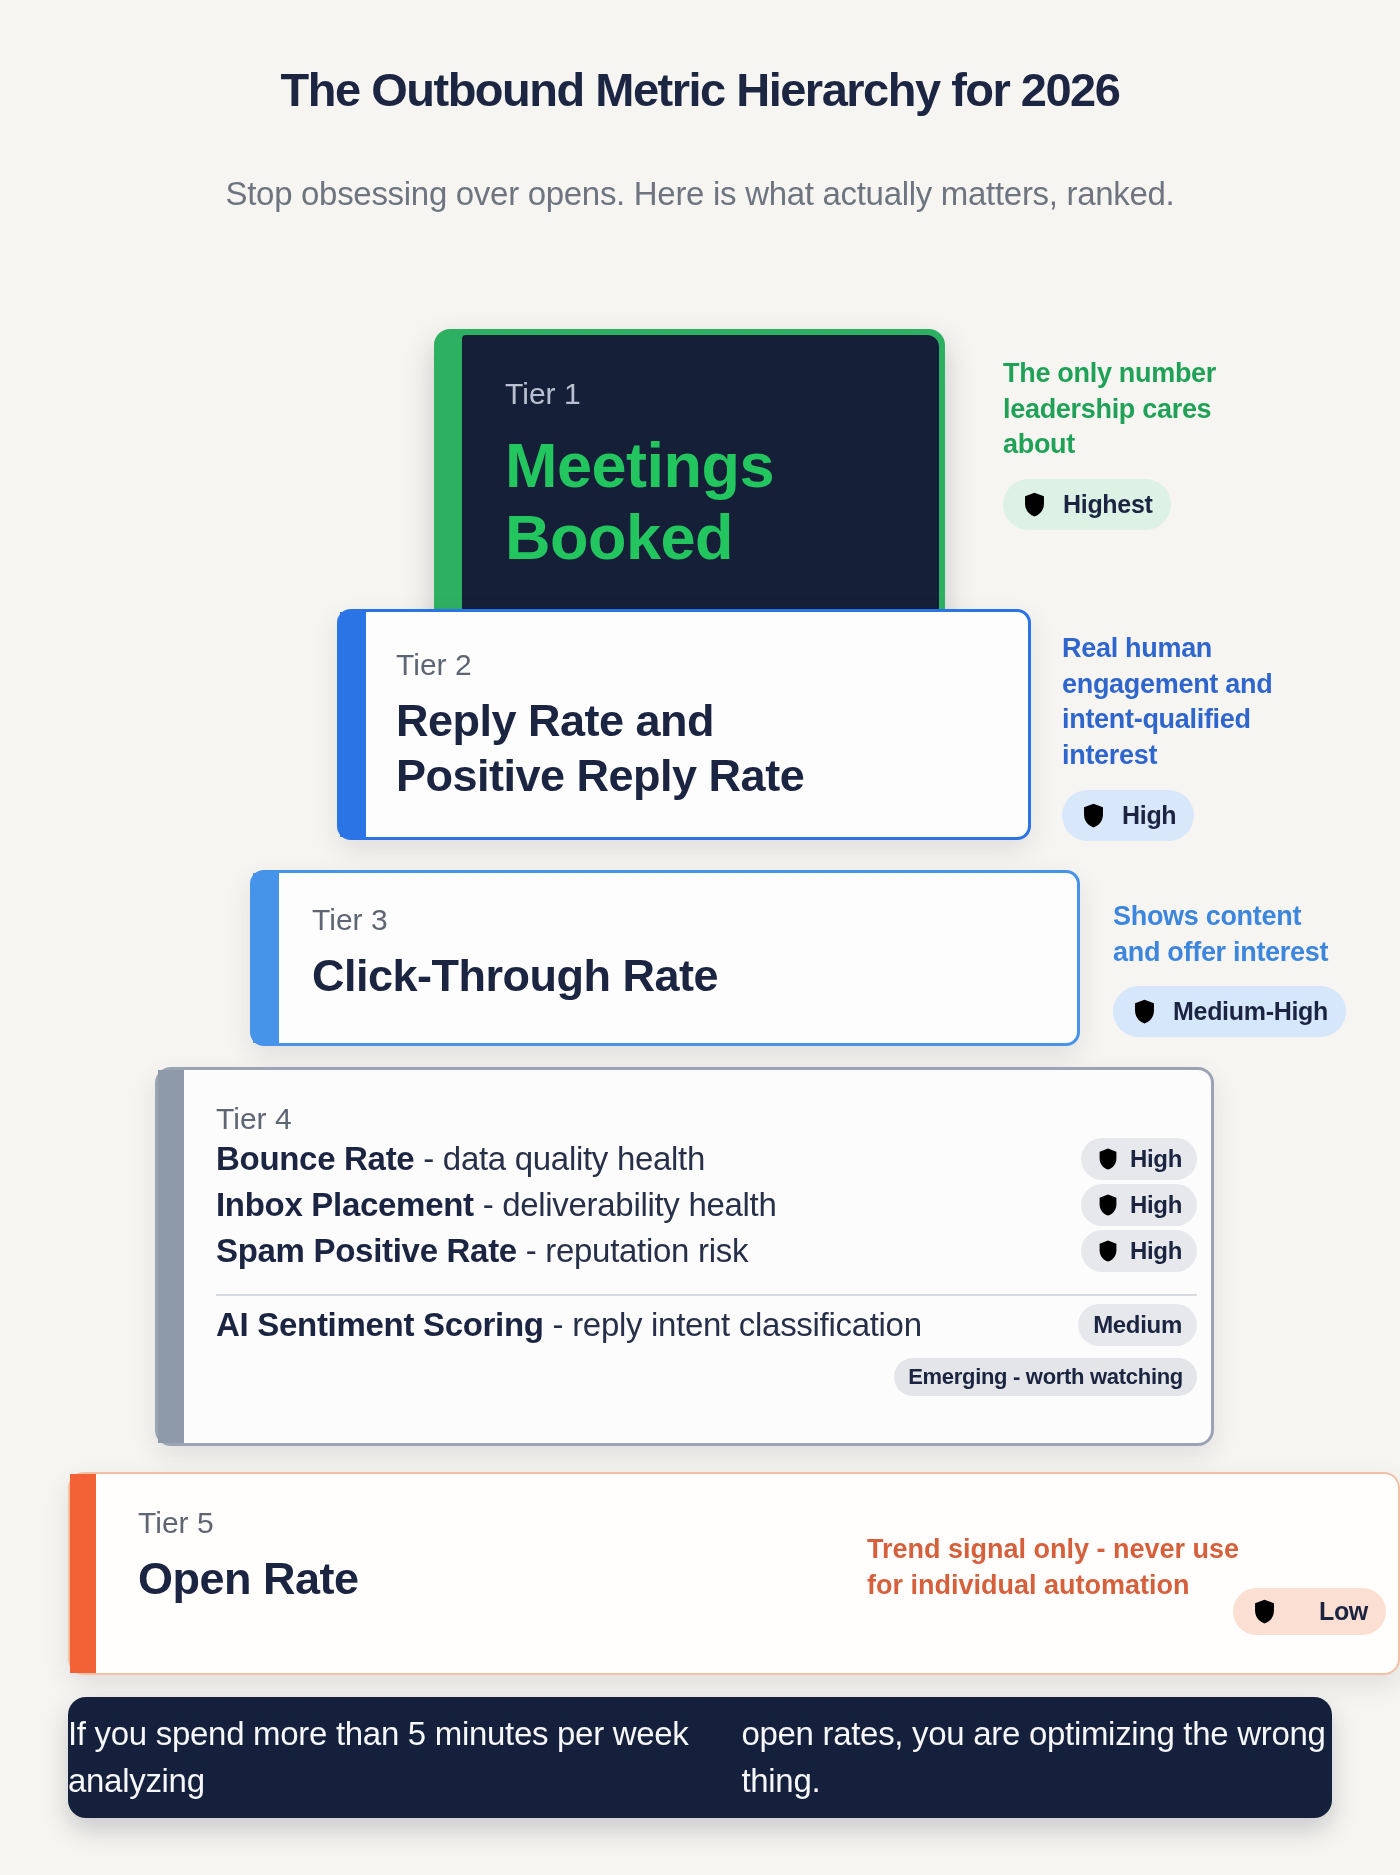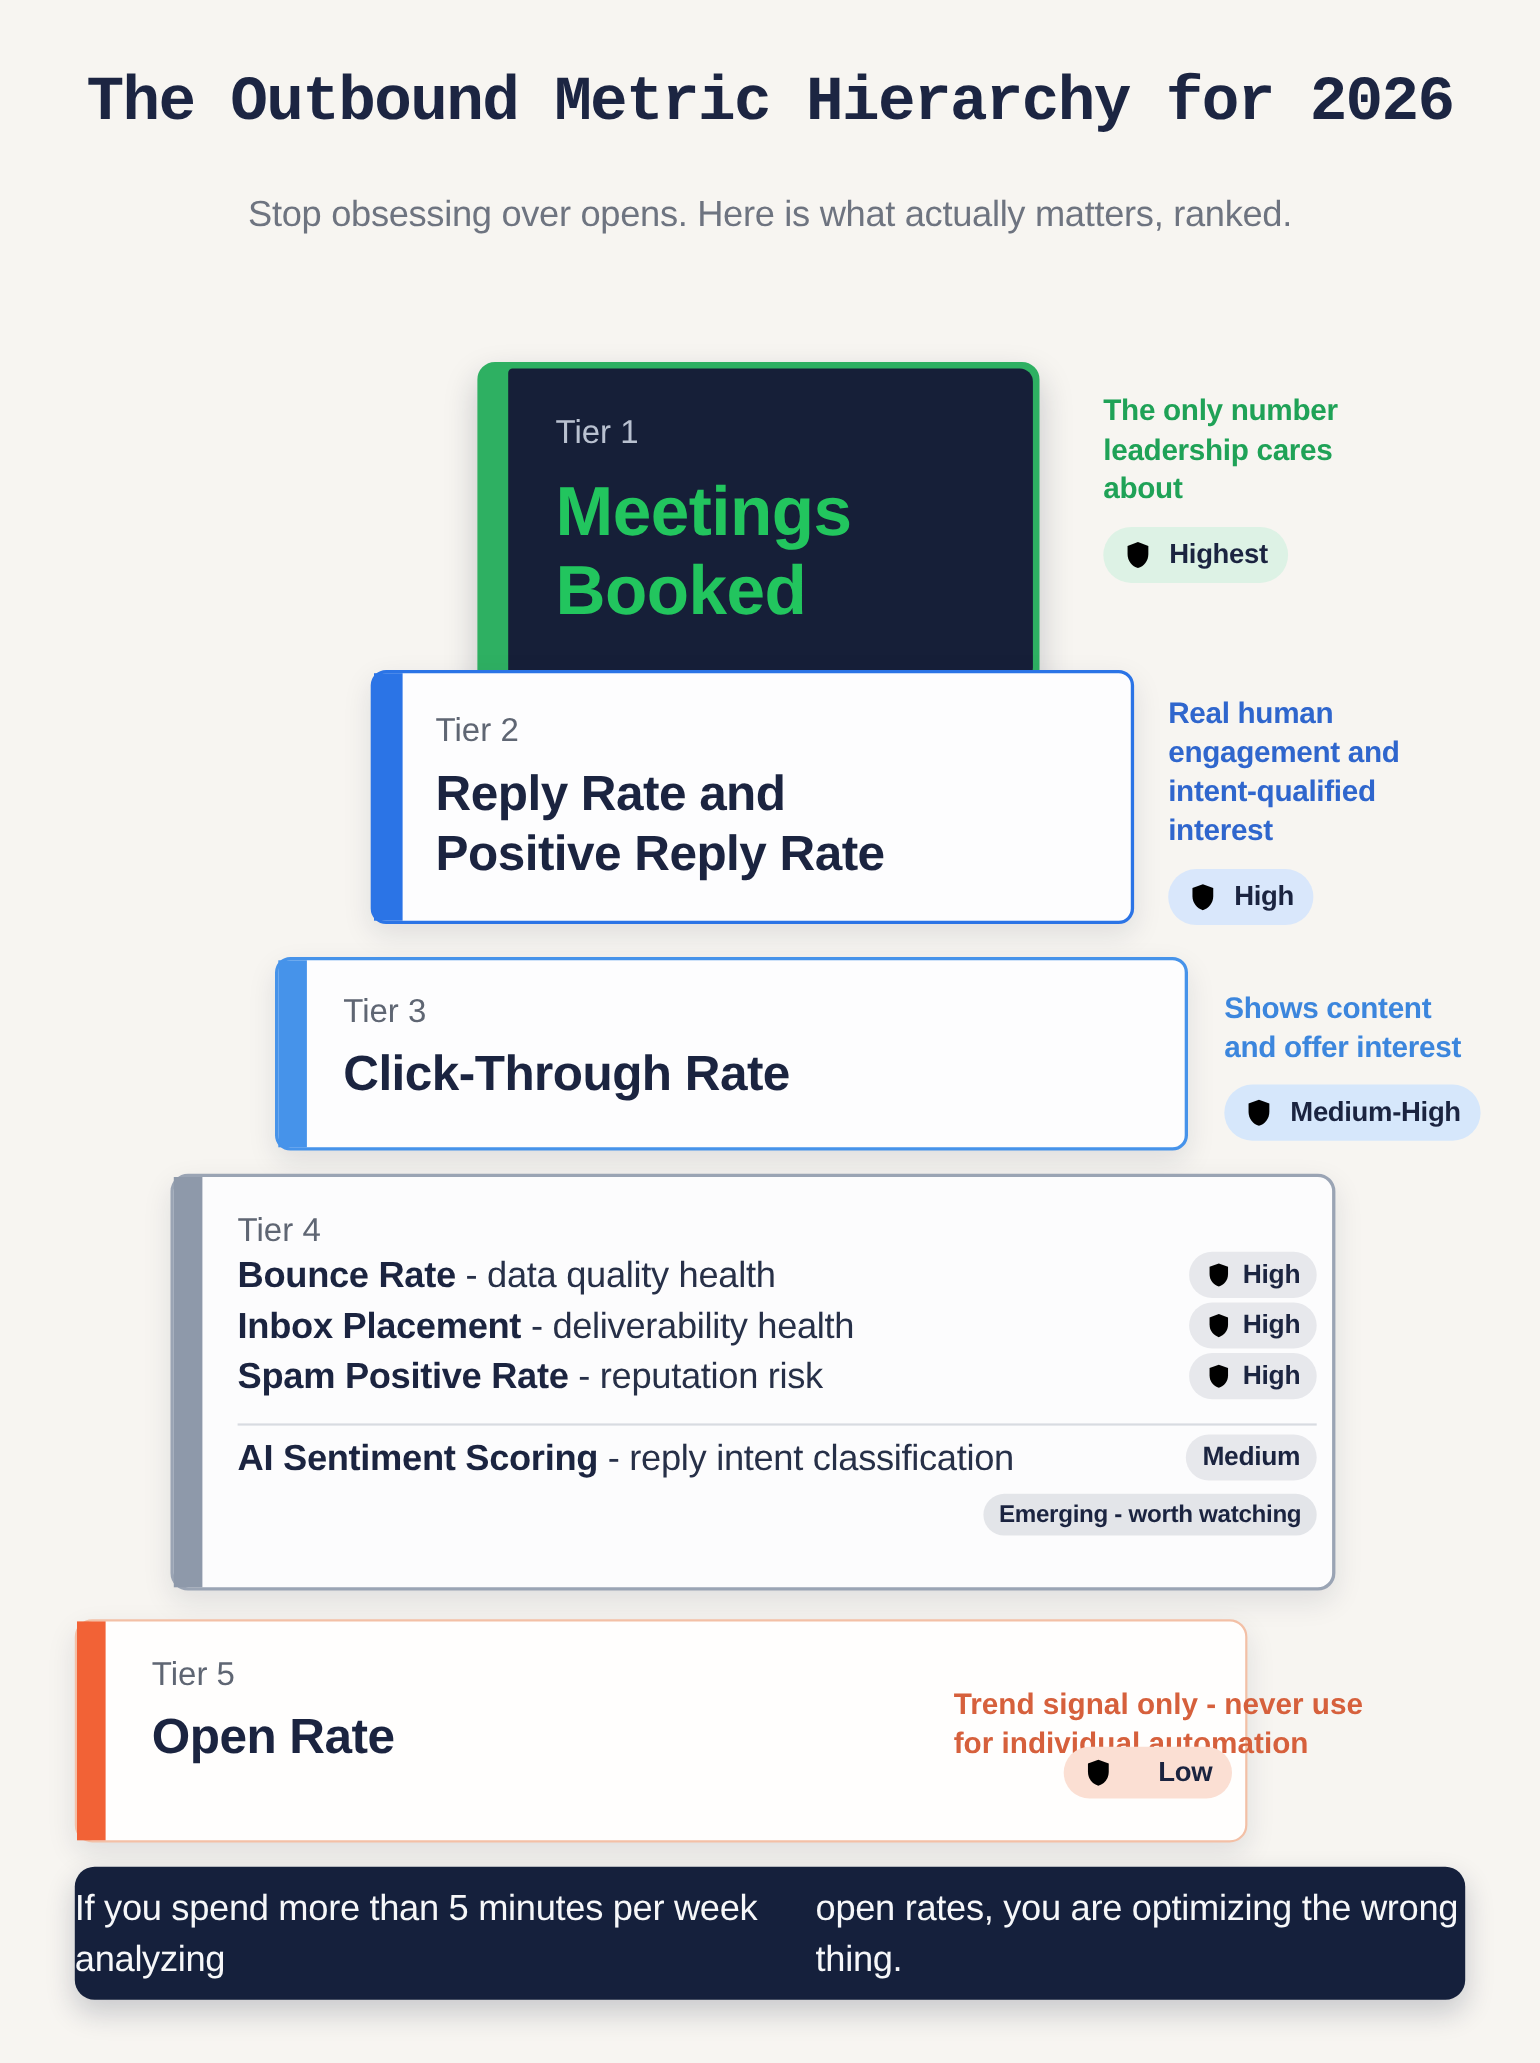--- a/index.html
+++ b/index.html
@@ -5,21 +5,21 @@
   html,body{margin:0;padding:0;background:#f7f5f1;}
   .canvas{
     position:relative;width:1400px;height:1875px;overflow:hidden;
     background:#f7f5f1;
     font-family:"Liberation Sans","DejaVu Sans",sans-serif;
     color:#1b2440;
   }
   
   .page-title{
     position:absolute;top:62px;left:0;width:100%;text-align:center;
-    font-size:57px;font-weight:700;letter-spacing:-1.5px;color:#1c2542;font-family:Liberation Mono, monospace;
+    font-size:47px;font-weight:700;letter-spacing:-1.5px;color:#1c2542;
   }
   .page-subtitle{
     position:absolute;top:175px;left:0;width:100%;text-align:center;
     font-size:33px;font-weight:400;color:#6e7480;letter-spacing:-.3px;
   }
   
   .tier-card{
     position:absolute;box-sizing:border-box;border-radius:16px;
     box-shadow:0 10px 26px rgba(23,32,56,.10);
   }
@@ -32,21 +32,21 @@
       box-shadow:0 14px 30px rgba(22,31,56,.22);margin-top:40px;}
   .t1-inner{position:absolute;left:26px;top:4px;right:4px;bottom:4px;background:#161f38;
       border-radius:4px 12px 12px 4px;box-sizing:border-box;padding:42px 20px 0 43px;}
   .t1 .tier-label{color:#b9c1d0;}
   .t1-title{font-size:63px;font-weight:700;color:#22c55e;line-height:1.15;margin-top:18px;letter-spacing:-.5px;}
   
   .t2{left:337px;top:609px;width:694px;height:231px;background:#fdfdfe;border:3px solid #2b74e6;border-radius:14px;}
   .t2 .band{background:#2b74e6;}
   .t3{left:250px;top:870px;width:830px;height:176px;background:#fdfdfe;border:3px solid #4693ea;border-radius:14px;}
   .t3 .band{background:#4693ea;}
-  .t5{left:68px;top:1472px;width:1066px;height:203px;background:#fffefd;border:2px solid #f3c0a6;}
+  .t5{left:68px;top:1472px;width:1332px;height:203px;background:#fffefd;border:2px solid #f3c0a6;}
   .t5 .band{background:#f26236;}
   .t2 .card-body{padding:36px 0 0 30px;}
   .t3 .card-body{padding:30px 0 0 33px;}
   .t5 .card-body{padding:32px 0 0 42px;}
   
   .t4{left:155px;top:1067px;width:1059px;height:379px;background:#fcfcfd;border:3px solid #9aa4b4;}
   .t4 .band{background:#8e99aa;}
   .t4 .card-body{padding:32px 14px 0 32px;}
   .t4-row{display:flex;align-items:center;justify-content:space-between;min-height:46px;}
   .t4-row:first-of-type{margin-top:18px;}

